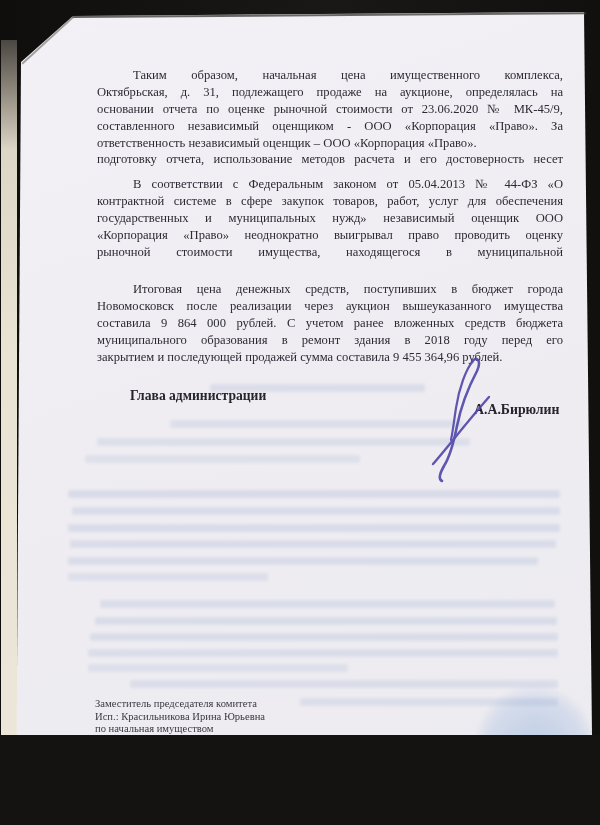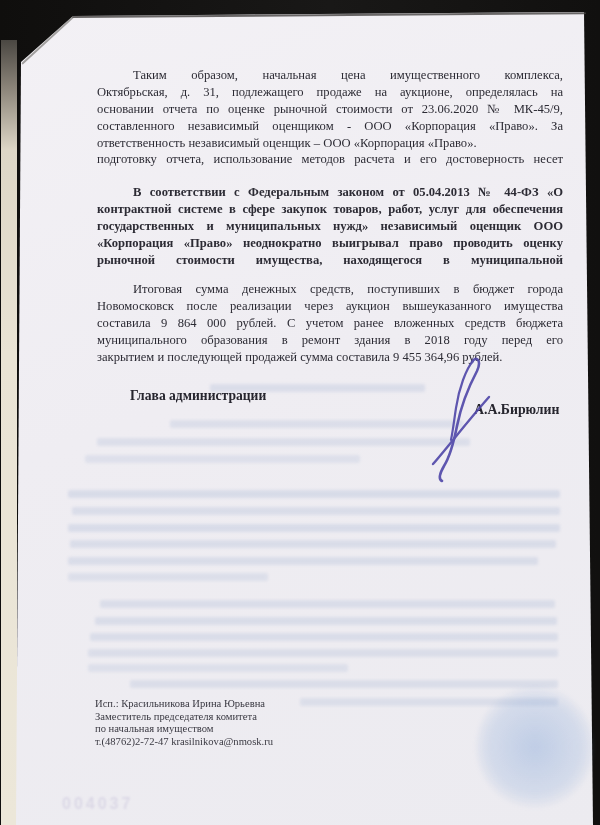--- a/index.html
+++ b/index.html
@@ -1,24 +1,24 @@
 <!DOCTYPE html>
 <html><head>
 <meta charset="utf-8">
 <style>
   html,body{margin:0;padding:0;background:#141312;}
-  .scan{position:relative;width:600px;height:825px;background:linear-gradient(90deg,#0f0e0d 0%,#191817 55%,#11100f 100%);overflow:hidden;font-family:"Liberation Serif",serif;}
+  .scan{position:relative;width:600px;height:735px;background:linear-gradient(90deg,#0f0e0d 0%,#191817 55%,#11100f 100%);overflow:hidden;font-family:"Liberation Serif",serif;}
   
   .behind-sheet{position:absolute;left:1px;top:40px;width:16px;height:785px;background:linear-gradient(180deg,#4a4742 0%,#8a8378 6%,#ddd6c6 14%,#e9e3d4 40%,#ece7d9 100%);}
   
   .paper{position:absolute;left:0;top:0;width:600px;height:825px;background:linear-gradient(160deg,#f3f1f5 0%,#efedf2 45%,#ecebf0 100%);clip-path:polygon(73px 16px,584px 12px,593px 825px,16px 825px,21px 62px);}
   .edge-top{position:absolute;left:72px;top:16px;width:514px;height:2px;background:rgba(70,68,66,.8);transform:rotate(-0.42deg);transform-origin:left center;border-radius:1px;}
   .edge-fold{position:absolute;left:22px;top:63px;width:70px;height:2px;background:rgba(95,92,88,.55);transform:rotate(-42.5deg);transform-origin:left center;border-radius:1px;}
   .body-text{position:absolute;left:97px;width:466px;color:#2c2b34;font-size:12.6px;line-height:16.9px;}
-  .p1{top:67px;} .p2{top:184px;font-weight:bold;} .p3{top:281px;}
+  .p1{top:67px;} .p2{top:176px;} .p3{top:281px;}
   .line{text-align:justify;text-align-last:justify;height:16.9px;overflow:hidden;}
   .line.first{text-indent:36px;}
   .line.last{text-align-last:left;}
   .sig-title{position:absolute;left:104px;top:386px;color:#26252e;font-weight:bold;font-size:13.6px;line-height:19px;}
   .sig-title .t1{padding-left:26px;}
   .sig-name{position:absolute;left:474px;top:402px;color:#26252e;font-weight:bold;font-size:13.8px;}
   .footer{position:absolute;left:95px;top:698px;color:#3a3942;font-size:10.6px;line-height:12.6px;}
   .sig-svg{position:absolute;left:425px;top:348px;pointer-events:none;}
   
   .bl{position:absolute;height:8px;background:#93a7cc;opacity:.22;filter:blur(1.6px);border-radius:2px;}
@@ -65,41 +65,41 @@
 
   <div class="body-text p2">
     <div class="line first">В соответствии с Федеральным законом от 05.04.2013 № 44-ФЗ «О</div>
     <div class="line">контрактной системе в сфере закупок товаров, работ, услуг для обеспечения</div>
     <div class="line">государственных и муниципальных нужд» независимый оценщик ООО</div>
     <div class="line">«Корпорация «Право» неоднократно выигрывал право проводить оценку</div>
     <div class="line">рыночной стоимости имущества, находящегося в муниципальной</div>
   </div>
 
   <div class="body-text p3">
-    <div class="line first">Итоговая сумма денежных средств, поступивших в бюджет города</div>
+    <div class="line first">Итоговая цена денежных средств, поступивших в бюджет города</div>
     <div class="line">Новомосковск после реализации через аукцион вышеуказанного имущества</div>
     <div class="line">составила 9 864 000 рублей. С учетом ранее вложенных средств бюджета</div>
     <div class="line">муниципального образования в ремонт здания в 2018 году перед его</div>
     <div class="line last">закрытием и последующей продажей сумма составила 9 455 364,96 рублей.</div>
   </div>
 
   <div class="sig-title">
     <div class="t1">Глава администрации</div>
   </div>
   <div class="sig-name">А.А.Бирюлин</div>
 
   <svg class="sig-svg" width="90" height="150" viewBox="0 0 90 150">
     <g fill="none" stroke="#4f46a8" stroke-width="2.6" stroke-linecap="round" stroke-linejoin="round" opacity="0.9">
       <path d="M 47,14 C 51,7 57,12 52,23 C 43,40 36,58 32,78 C 28,98 24,110 19,118 C 15,125 13,131 17,133"></path>
       <path d="M 48,13 C 41,21 34,40 31,60 C 29,73 28,82 26,92" stroke-width="2.2"></path>
       <path d="M 8,116 C 22,100 42,74 64,49" stroke-width="2.4"></path>
     </g>
   </svg>
 
   <div class="footer">
+    <div>Заместитель председателя комитета</div>
     <div>Исп.: Красильникова Ирина Юрьевна</div>
-    <div>Заместитель председателя комитета</div>
     <div>по начальная имуществом</div>
     <div>т.(48762)2-72-47  krasilnikova@nmosk.ru</div>
   </div>
 
   <div class="faint-number">004037</div>
 </div>
 
 </body></html>

